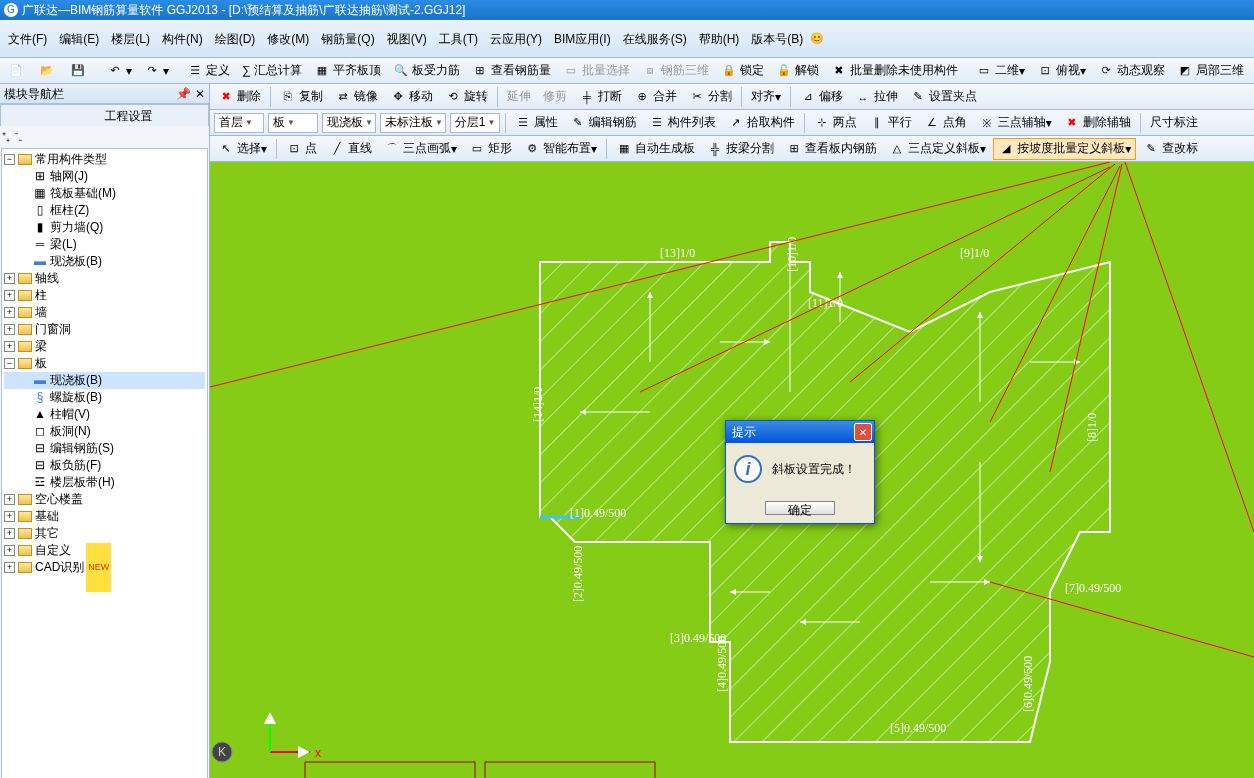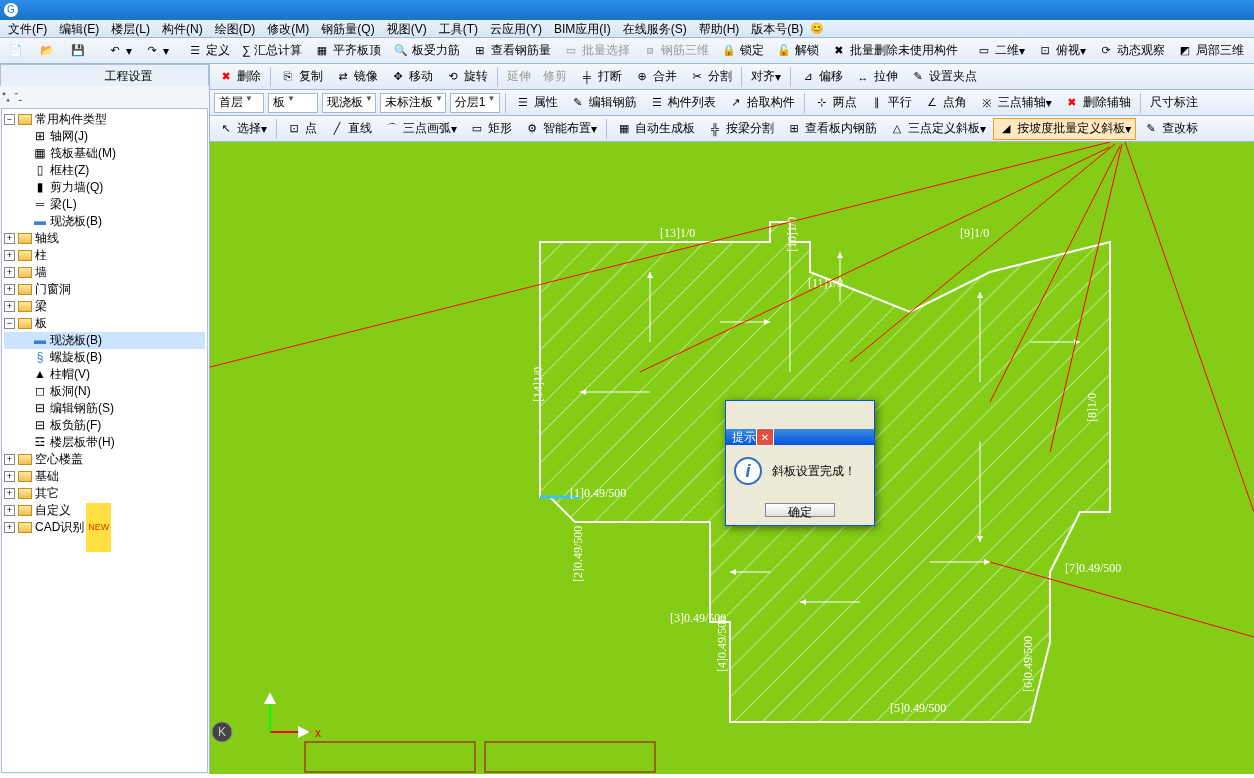--- a/index.html
+++ b/index.html
@@ -1,56 +1,57 @@
 <!DOCTYPE html>
 <html><head>
 <meta charset="utf-8">
 <style>
 * { box-sizing: border-box; margin: 0; padding: 0; font-family: "Microsoft YaHei", "SimSun", sans-serif; font-size: 12px; }
 body { width: 1254px; height: 778px; overflow: hidden; background: #fff; }
 .title-bar { background: linear-gradient(#2a8de8, #1a72c8); color: #fff; height: 20px; line-height: 20px; padding: 0 4px; display: flex; align-items: center; }
 .title-icon { width: 14px; height: 14px; background: #fff; border-radius: 50%; margin-right: 4px; display: inline-flex; align-items: center; justify-content: center; color: #1a72c8; font-size: 10px; }
-.menu-bar { background: linear-gradient(#eaf2fa, #d5e6f7); height: 18px; display: flex; align-items: center; padding: 0 2px; border-bottom: 1px solid #a0b8d8; text-align: center; }
+.menu-bar { background: linear-gradient(#eaf2fa, #d5e6f7); height: 38px; display: flex; align-items: center; padding: 0 2px; border-bottom: 1px solid #a0b8d8; text-align: center; }
 .menu-item { padding: 0 6px; height: 20px; line-height: 20px; cursor: pointer; }
 .toolbar { background: linear-gradient(#f5f8fc, #e2ecf7); height: 26px; display: flex; align-items: center; border-bottom: 1px solid #a0b8d8; padding: 0 2px; flex-wrap: nowrap; overflow: hidden; }
 .tb-btn { display: inline-flex; align-items: center; height: 22px; padding: 0 4px; margin: 0 1px; cursor: pointer; border: 1px solid transparent; white-space: nowrap; }
 .tb-btn.highlight { border-color: #f0a020; background: #fde8c0; }
 .tb-sep { width: 1px; height: 20px; background: #b0c0d8; margin: 0 3px; }
 .tb-icon { width: 16px; height: 16px; margin-right: 3px; display: inline-flex; align-items: center; justify-content: center; font-size: 11px; }
-.dd { display: inline-flex; height: 20px; border: 1px solid #a8b8d0; background: #fff; padding: 0 2px 0 4px; margin: 0 2px; min-width: 50px; }
+.dd { display: inline-flex; align-items: center; height: 20px; border: 1px solid #a8b8d0; background: #fff; padding: 0 2px 0 4px; margin: 0 2px; min-width: 50px; }
 .dd-arrow { font-size: 8px; margin-left: 2px; color: #555; }
 .main { display: flex; height: calc(100% - 20px - 22px - 26px); }
 .sidebar { width: 210px; background: #f2f6fb; border-right: 1px solid #a0b8d8; display: flex; flex-direction: column; }
 .panel-header { background: linear-gradient(#e8f0fa, #d5e4f4); height: 20px; line-height: 20px; padding: 0 4px; border-bottom: 1px solid #b0c0d8; display: flex; align-items: center; justify-content: space-between; }
 .panel-tab { background: #e8f0fa; text-align: center; height: 22px; line-height: 22px; border: 1px solid #b0c0d8; border-bottom: none; padding-left: 48px; }
 .panel-tab.active { background: #f8fafe; font-weight: bold; }
 .tree-wrap { flex: 1; overflow: auto; background: #fff; border: 1px solid #b0c0d8; margin: 1px; padding: 2px; }
 .tree-node { display: flex; align-items: center; height: 17px; line-height: 17px; white-space: nowrap; cursor: pointer; }
 .tree-toggle { width: 11px; height: 11px; border: 1px solid #888; display: inline-flex; align-items: center; justify-content: center; font-size: 9px; margin-right: 2px; background: #fff; }
 .tree-icon { width: 16px; height: 14px; margin-right: 2px; display: inline-flex; align-items: center; justify-content: center; }
 .folder { background: linear-gradient(#ffe8a0, #f0c050); border: 1px solid #c09020; width: 14px; height: 11px; }
 .tree-node.selected { background: #cce4ff; }
 .canvas-area { flex: 1; display: flex; flex-direction: column; }
 .canvas { flex: 1; background: #84cc16; position: relative; overflow: hidden; }
 .dlg { position: absolute; width: 150px; background: #ece9d8; border: 1px solid #0054e3; box-shadow: 2px 2px 8px rgba(0,0,0,0.5); }
-.dlg-title { background: linear-gradient(#3c8cde, #0054e3); color: #fff; height: 16px; display: flex; align-items: center; justify-content: flex-start; padding: 0 2px 0 6px; margin-top: 28px; }
+.dlg-title { background: linear-gradient(#3c8cde, #0054e3); color: #fff; height: 22px; display: flex; align-items: center; justify-content: space-between; padding: 0 2px 0 6px; }
 .dlg-close { width: 18px; height: 18px; background: #e05040; color: #fff; display: flex; align-items: center; justify-content: center; border: 1px solid #fff; border-radius: 2px; cursor: pointer; font-size: 10px; }
 .dlg-body { padding: 12px 8px; display: flex; align-items: center; }
 .dlg-info-icon { width: 28px; height: 28px; border-radius: 50%; background: #fff; border: 2px solid #3070c0; color: #3070c0; display: flex; align-items: center; justify-content: center; font-size: 18px; font-weight: bold; font-style: italic; margin-right: 10px; }
 .dlg-footer { text-align: center; padding: 6px; }
 .dlg-btn { width: 70px; height: 14px; border: 1px solid #888; background: linear-gradient(#fff, #e0e0e0); cursor: pointer; }
 svg.floor-plan { position: absolute; left: 0; top: 0; }
 .label-text { fill: #fff; font-size: 12px; font-family: SimSun; }
 .small-icons { display: flex; padding: 2px; gap: 4px; }
 </style>
 </head>
 <body>
 
 <div class="title-bar">
   <span class="title-icon">G</span>
+  <span>广联达—BIM钢筋算量软件 GGJ2013 - [D:\预结算及抽筋\广联达抽筋\测试-2.GGJ12]</span>
 </div>
 
 <div class="menu-bar">
   <div class="menu-item">文件(F)</div>
   <div class="menu-item">编辑(E)</div>
   <div class="menu-item">楼层(L)</div>
   <div class="menu-item">构件(N)</div>
   <div class="menu-item">绘图(D)</div>
   <div class="menu-item">修改(M)</div>
   <div class="menu-item">钢筋量(Q)</div>
@@ -127,20 +128,24 @@
   <span class="tb-btn">
       <span class="tb-icon">◩</span>
       <span>局部三维</span>
     </span>
   <span class="tb-btn"></span>
 </div>
 
 <div class="main">
 
   <div class="sidebar">
+    <div class="panel-header">
+      <span>模块导航栏</span>
+      <span style="cursor:pointer">📌 ✕</span>
+    </div>
     <div class="panel-tab">工程设置</div>
     <div class="small-icons">
       <span>⁺₊</span>
       <span>⁻₋</span>
     </div>
     <div class="tree-wrap">
       <div class="tree-node" style="padding-left:0">
           <span class="tree-toggle">−</span>
           <span class="tree-icon">
             <span class="folder"></span>

